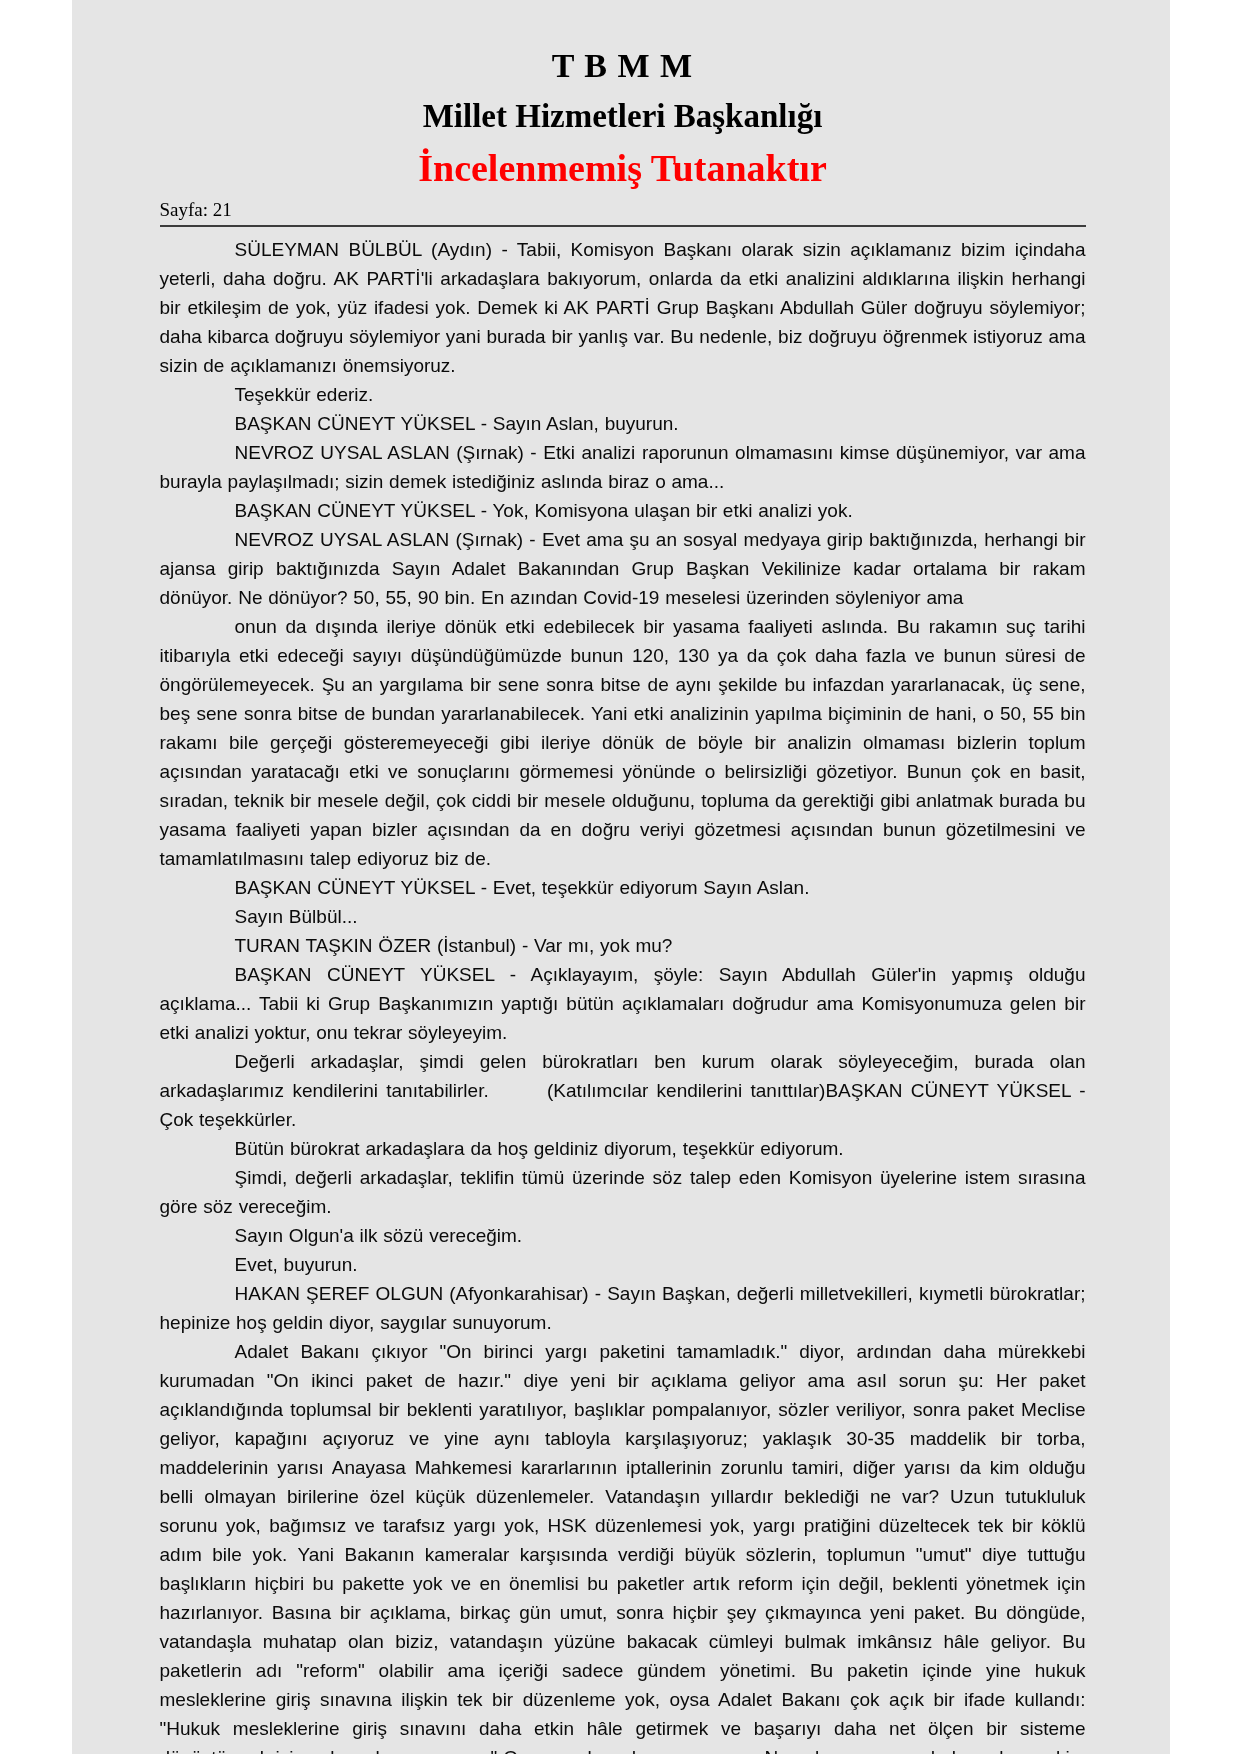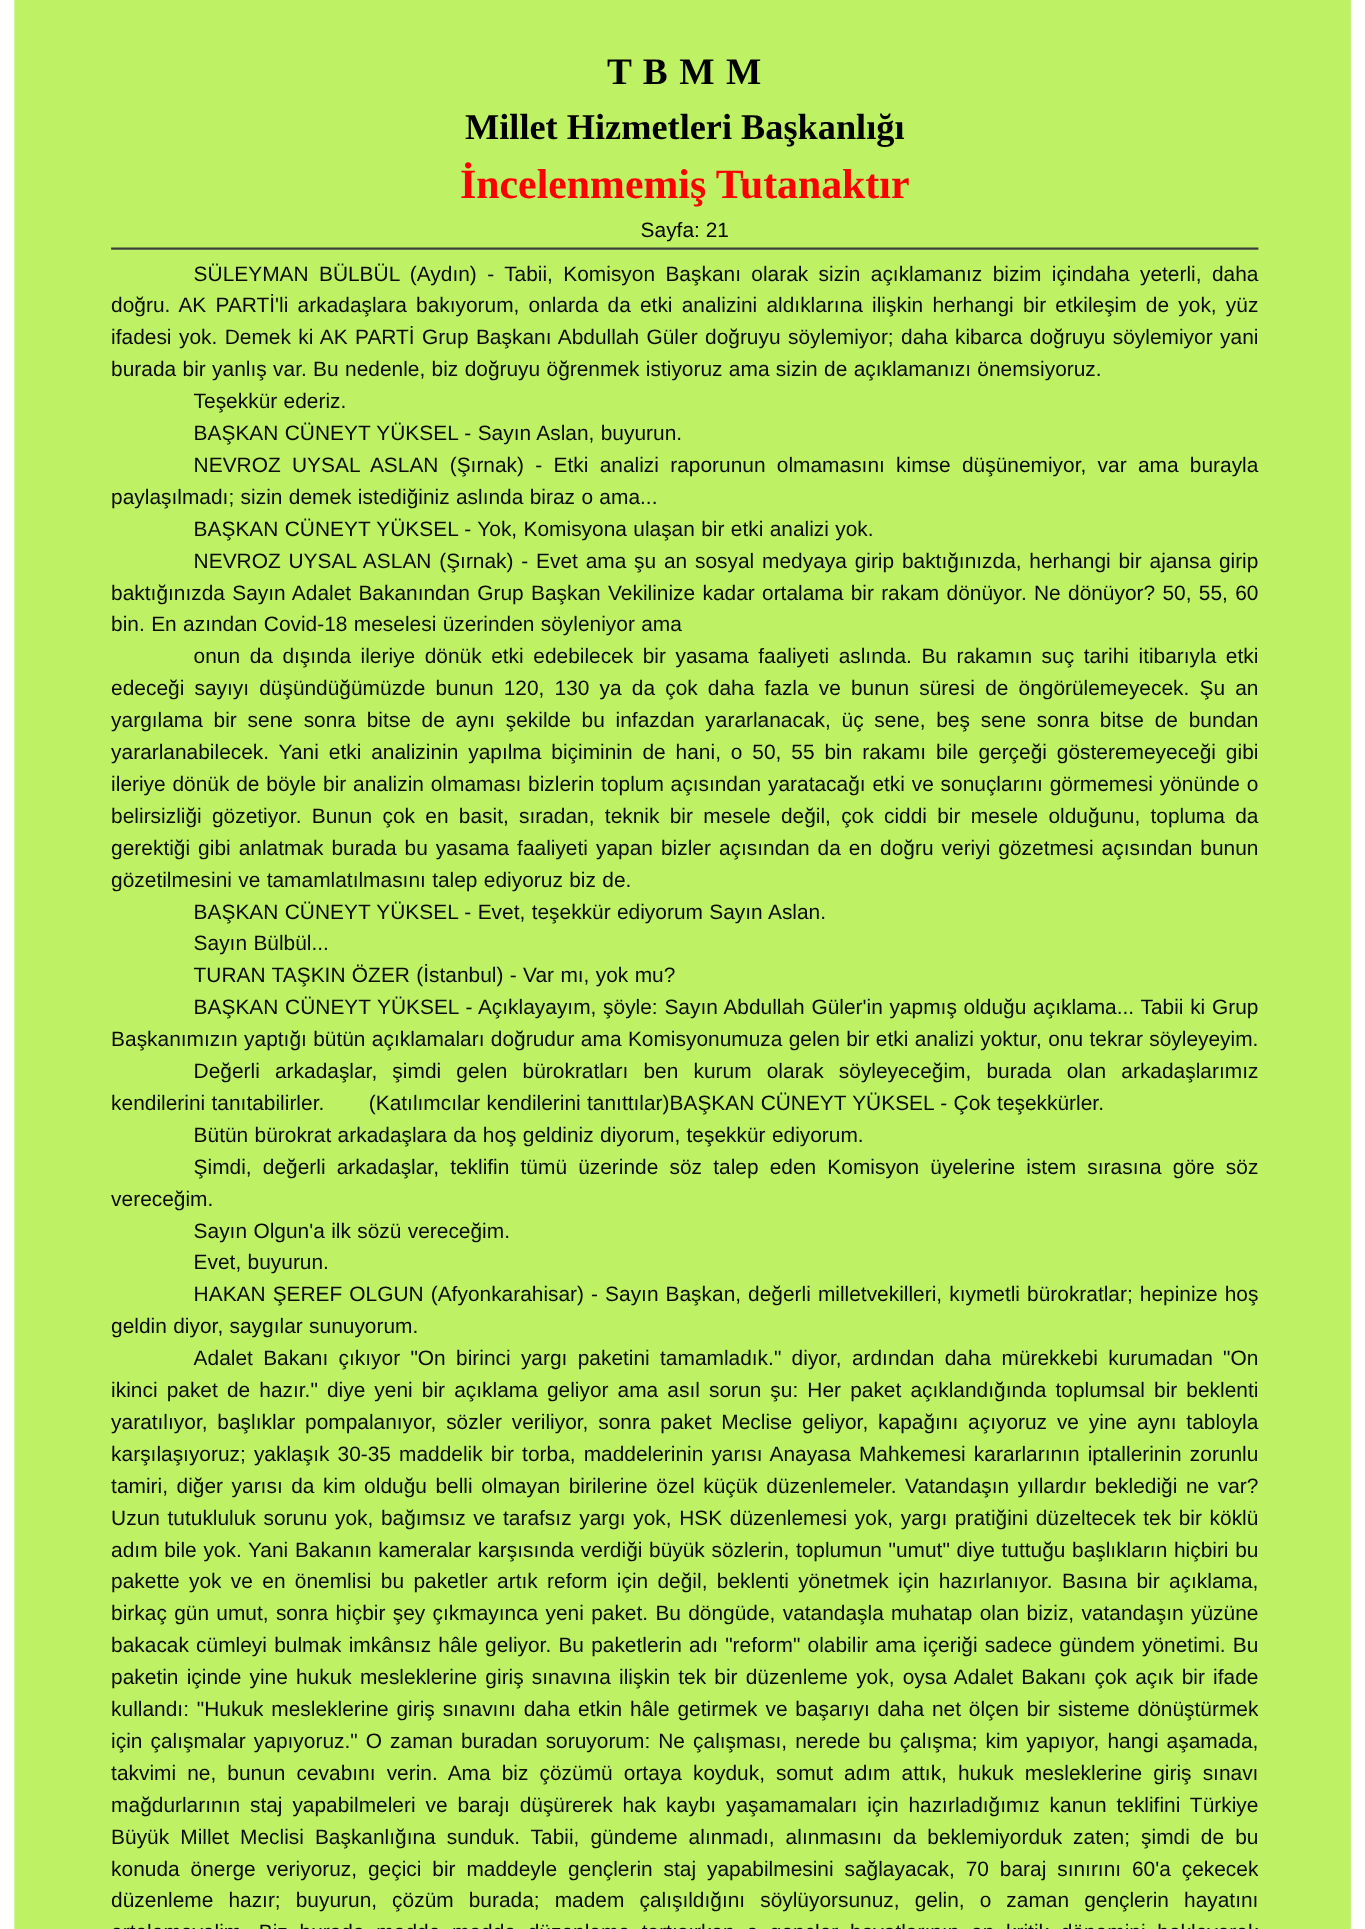--- a/index.html
+++ b/index.html
@@ -2,24 +2,24 @@
 <html lang="tr"><head>
 <meta charset="utf-8">
 <style>
   html, body {
     margin: 0;
     padding: 0;
     background: #ffffff;
   }
   .page {
     position: relative;
-    width: 1215px;
+    width: 1098px;
     height: 1754px;
     margin: 0 auto;
-    background: #bef264;
+    background: #e5e5e5;
     box-sizing: border-box;
     padding: 40px 84px 0 88px;
     overflow: hidden;
   }
   .doc-header {
     text-align: center;
     font-family: "Liberation Serif", "DejaVu Serif", serif;
     font-weight: bold;
     color: #000000;
   }
@@ -33,22 +33,22 @@
     font-size: 33px;
     line-height: 1.2;
     margin: 0 0 10px 0;
   }
   .title-status {
     font-size: 38px;
     line-height: 1.2;
     margin: 0;
   }
   .page-num-row {
-    text-align: center;
-    font-family: Liberation Sans, sans-serif;
+    text-align: left;
+    font-family: Liberation Serif, serif;
     font-size: 19px;
     color: #000000;
     margin-top: 8px;
     line-height: 1.1;
   }
   .header-rule {
     border: none;
     border-top: 2px solid #3c3c3c;
     margin: 4px 0 0 0;
   }
@@ -84,21 +84,21 @@
   <div class="page-num-row">Sayfa: 21</div>
 
   <hr class="header-rule">
 
   <div class="content">
       <p class="para">SÜLEYMAN BÜLBÜL (Aydın) - Tabii, Komisyon Başkanı olarak sizin açıklamanız bizim içindaha yeterli, daha doğru. AK PARTİ'li arkadaşlara bakıyorum, onlarda da etki analizini aldıklarına ilişkin herhangi bir etkileşim de yok, yüz ifadesi yok. Demek ki AK PARTİ Grup Başkanı Abdullah Güler doğruyu söylemiyor; daha kibarca  doğruyu söylemiyor yani burada bir yanlış var. Bu nedenle, biz doğruyu öğrenmek istiyoruz ama sizin de açıklamanızı önemsiyoruz.</p>
       <p class="para">Teşekkür ederiz.</p>
       <p class="para">BAŞKAN CÜNEYT YÜKSEL - Sayın Aslan, buyurun.</p>
       <p class="para">NEVROZ UYSAL ASLAN (Şırnak) - Etki analizi raporunun olmamasını kimse düşünemiyor, var ama burayla paylaşılmadı; sizin demek istediğiniz aslında biraz o ama...</p>
       <p class="para">BAŞKAN CÜNEYT YÜKSEL - Yok, Komisyona ulaşan bir etki analizi yok.</p>
-      <p class="para">NEVROZ UYSAL ASLAN (Şırnak) -  Evet ama şu an sosyal medyaya girip baktığınızda, herhangi bir ajansa girip baktığınızda Sayın Adalet Bakanından Grup Başkan Vekilinize kadar ortalama bir rakam dönüyor. Ne dönüyor? 50, 55, 60 bin. En azından Covid-18 meselesi üzerinden söyleniyor ama</p>
+      <p class="para">NEVROZ UYSAL ASLAN (Şırnak) -  Evet ama şu an sosyal medyaya girip baktığınızda, herhangi bir ajansa girip baktığınızda Sayın Adalet Bakanından Grup Başkan Vekilinize kadar ortalama bir rakam dönüyor. Ne dönüyor? 50, 55, 90 bin. En azından Covid-19 meselesi üzerinden söyleniyor ama</p>
       <p class="para">onun da dışında ileriye dönük etki edebilecek bir yasama faaliyeti aslında. Bu rakamın suç tarihi itibarıyla etki edeceği sayıyı düşündüğümüzde bunun 120, 130 ya da çok daha fazla ve bunun süresi de öngörülemeyecek. Şu an yargılama bir sene sonra bitse de aynı şekilde bu infazdan yararlanacak, üç sene, beş sene sonra bitse de bundan yararlanabilecek. Yani etki analizinin yapılma biçiminin de hani, o 50, 55 bin rakamı bile gerçeği gösteremeyeceği gibi ileriye dönük de böyle bir analizin olmaması bizlerin toplum açısından yaratacağı etki ve sonuçlarını görmemesi yönünde o belirsizliği gözetiyor. Bunun çok en basit, sıradan, teknik bir mesele değil, çok ciddi bir mesele olduğunu, topluma da gerektiği gibi anlatmak burada bu yasama faaliyeti yapan bizler açısından da en doğru veriyi gözetmesi açısından bunun gözetilmesini ve tamamlatılmasını talep ediyoruz biz de.</p>
       <p class="para">BAŞKAN CÜNEYT YÜKSEL - Evet, teşekkür ediyorum Sayın Aslan.</p>
       <p class="para">Sayın Bülbül...</p>
       <p class="para">TURAN TAŞKIN ÖZER (İstanbul) - Var mı, yok mu?</p>
       <p class="para">BAŞKAN CÜNEYT YÜKSEL - Açıklayayım, şöyle: Sayın Abdullah Güler'in yapmış olduğu açıklama... Tabii ki Grup Başkanımızın yaptığı bütün açıklamaları doğrudur ama Komisyonumuza gelen bir etki analizi yoktur, onu tekrar söyleyeyim.</p>
       <p class="para">Değerli arkadaşlar, şimdi gelen bürokratları ben kurum olarak söyleyeceğim, burada olan arkadaşlarımız kendilerini tanıtabilirler.&nbsp;&nbsp;&nbsp;&nbsp;&nbsp;&nbsp;&nbsp;(Katılımcılar kendilerini tanıttılar)BAŞKAN CÜNEYT YÜKSEL - Çok teşekkürler.</p>
       <p class="para">Bütün bürokrat arkadaşlara da hoş geldiniz diyorum, teşekkür ediyorum.</p>
       <p class="para">Şimdi, değerli arkadaşlar, teklifin tümü üzerinde söz talep eden Komisyon üyelerine istem sırasına göre söz vereceğim.</p>
       <p class="para">Sayın Olgun'a ilk sözü vereceğim.</p>
       <p class="para">Evet, buyurun.</p>

